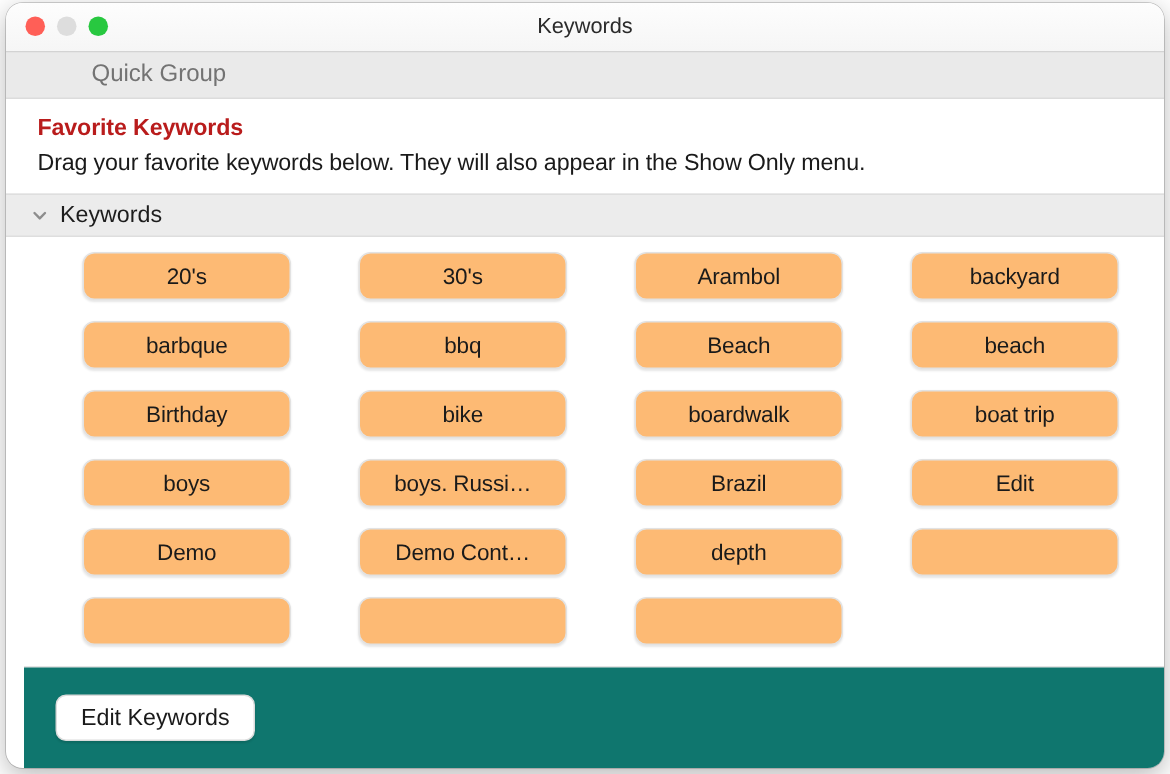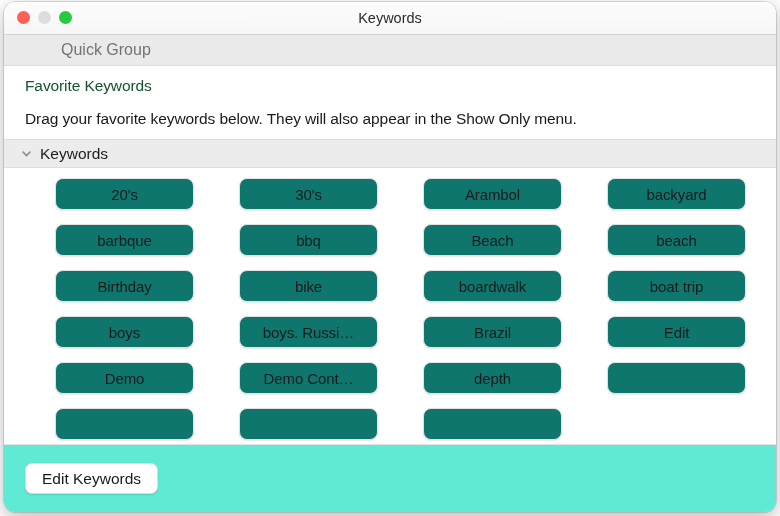--- a/index.html
+++ b/index.html
@@ -87,23 +87,23 @@
 
   
   .favorites {
     flex: 0 0 auto;
     background: #ffffff;
     padding: 11px 21px 10px 21px;
     box-sizing: border-box;
   }
   .favorites-title {
     font-size: 15.5px;
-    font-weight: normal;
-    color: #14532d;
-    margin-bottom: 13px;
+    font-weight: bold;
+    color: #b91c1c;
+    margin-bottom: 3px;
     letter-spacing: -0.1px;
   }
   .favorites-desc {
     font-size: 15.5px;
     color: #1a1a1a;
     line-height: 21px;
     max-width: 690px;
     letter-spacing: -0.1px;
   }
 
@@ -147,46 +147,47 @@
     padding: 10px 0 0 0;
     display: grid;
     grid-template-columns: repeat(4, 160px);
     justify-content: center;
     column-gap: 24px;
     row-gap: 14px;
   }
   .chip {
     height: 32px;
     box-sizing: border-box;
-    background: #0f766e;
+    background: #fdba74;
     border: 1px solid #e2e2e2;
     border-radius: 8px;
     box-shadow: 0 1px 1.5px rgba(0,0,0,0.10);
     display: flex;
     align-items: center;
     justify-content: center;
     font-size: 15px;
     color: #1a1a1a;
     overflow: hidden;
     white-space: nowrap;
     padding: 0 8px;
     letter-spacing: -0.1px;
     margin-left: 21px;
   }
 
   
   .bottom-bar {
     flex: 0 0 68px;
     height: 68px;
-    background: #5eead4;
+    background: #0f766e;
     border-top: 1px solid #e3e3e3;
     display: flex;
     align-items: center;
     padding-left: 21px;
     box-sizing: border-box;
+    margin-left: 12px;
   }
   .edit-button {
     height: 31px;
     padding: 0 16px;
     background: #ffffff;
     border: 1px solid #dcdcdc;
     border-radius: 7px;
     box-shadow: 0 1px 1.5px rgba(0,0,0,0.12);
     font-size: 15.5px;
     color: #1a1a1a;

